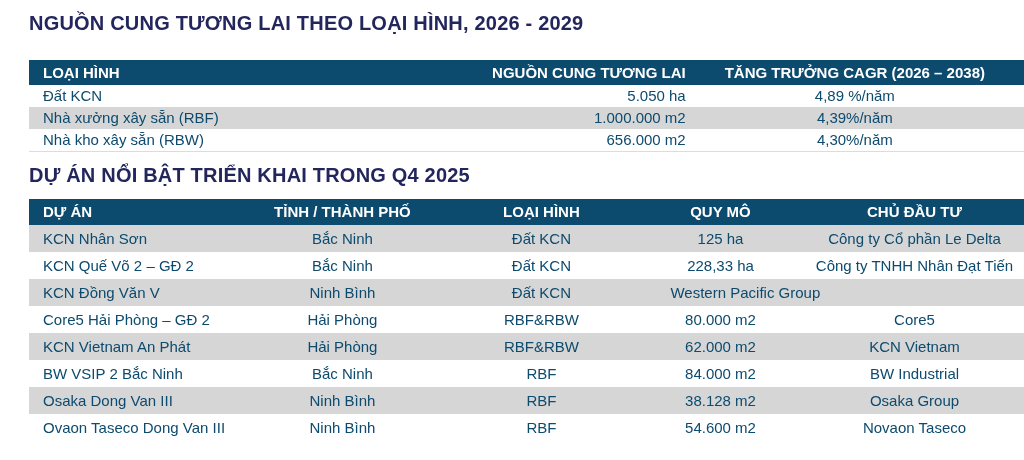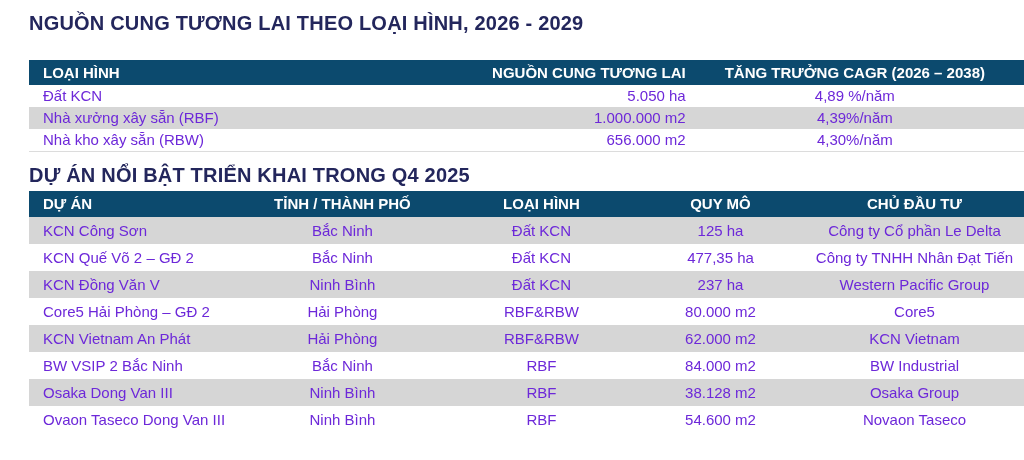--- a/index.html
+++ b/index.html
@@ -17,34 +17,34 @@
     color: #23265C;
     line-height: 24px;
     letter-spacing: 0.2px;
     white-space: nowrap;
   }
   #title-1 { margin-top: 2px; }
   #title-2 { margin-top: 11px; }
 
   .tbl { width: 995px; }
   #table-1 { margin-top: 25px; border-bottom: 1px solid #dcdcdc; }
-  #table-2 { margin-top: 4px; }
+  #table-2 { margin-top: 12px; }
 
   .thead {
     display: flex;
     background: #0c4a6e;
     color: #ffffff;
     font-weight: bold;
   }
   #table-1 .thead { height: 25px; line-height: 25px; font-size: 15px; }
   #table-2 .thead { height: 26px; line-height: 26px; font-size: 15px; }
 
   .tr {
     display: flex;
-    color: #6d28d9;
+    color: #0c4a6e;
     font-size: 15px;
     background: #ffffff;
   }
   #table-1 .tr { height: 22px; line-height: 22px; }
   #table-2 .tr { height: 27px; line-height: 27px; }
   .tr.alt { background: #D6D6D6; }
 
   .td, .th { overflow: hidden; white-space: nowrap; }
 
   
@@ -93,38 +93,37 @@
 
   <div id="table-2" class="tbl">
     <div class="thead">
       <div class="th t2c1">DỰ ÁN</div>
       <div class="th t2c2">TỈNH / THÀNH PHỐ</div>
       <div class="th t2c3">LOẠI HÌNH</div>
       <div class="th t2c4">QUY MÔ</div>
       <div class="th t2c5">CHỦ ĐẦU TƯ</div>
     </div>
     <div class="tr alt">
-      <div class="td t2c1">KCN Công Sơn</div>
+      <div class="td t2c1">KCN Nhân Sơn</div>
       <div class="td t2c2">Bắc Ninh</div>
       <div class="td t2c3">Đất KCN</div>
       <div class="td t2c4">125 ha</div>
       <div class="td t2c5">Công ty Cổ phần Le Delta</div>
     </div>
     <div class="tr">
       <div class="td t2c1">KCN Quế Võ 2 – GĐ 2</div>
       <div class="td t2c2">Bắc Ninh</div>
       <div class="td t2c3">Đất KCN</div>
-      <div class="td t2c4">477,35 ha</div>
+      <div class="td t2c4">228,33 ha</div>
       <div class="td t2c5">Công ty TNHH Nhân Đạt Tiến</div>
     </div>
     <div class="tr alt">
       <div class="td t2c1">KCN Đồng Văn V</div>
       <div class="td t2c2">Ninh Bình</div>
       <div class="td t2c3">Đất KCN</div>
-      <div class="td t2c4">237 ha</div>
       <div class="td t2c5">Western Pacific Group</div>
     </div>
     <div class="tr">
       <div class="td t2c1">Core5 Hải Phòng – GĐ 2</div>
       <div class="td t2c2">Hải Phòng</div>
       <div class="td t2c3">RBF&amp;RBW</div>
       <div class="td t2c4">80.000 m2</div>
       <div class="td t2c5">Core5</div>
     </div>
     <div class="tr alt">

